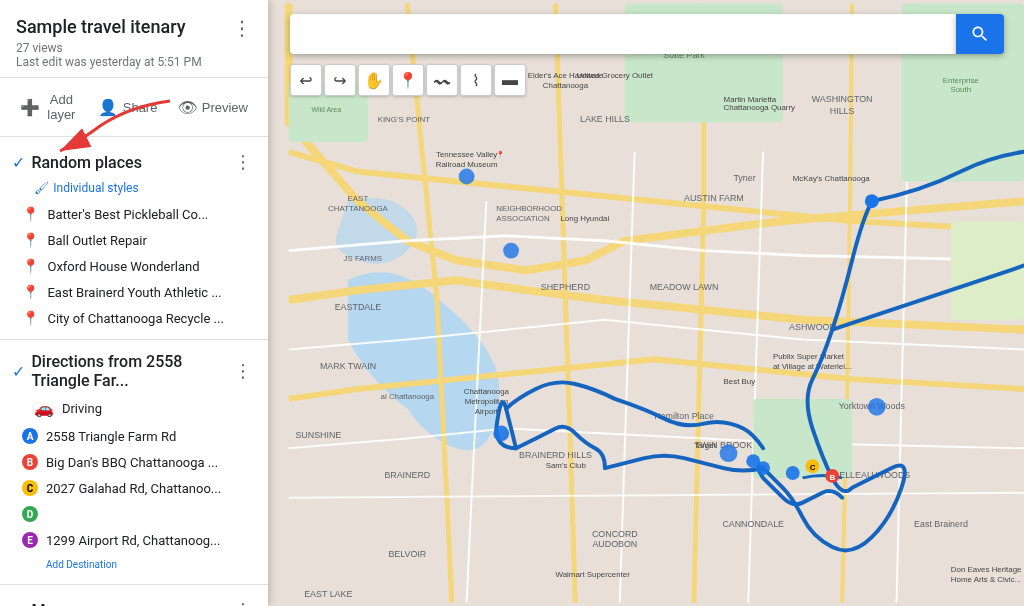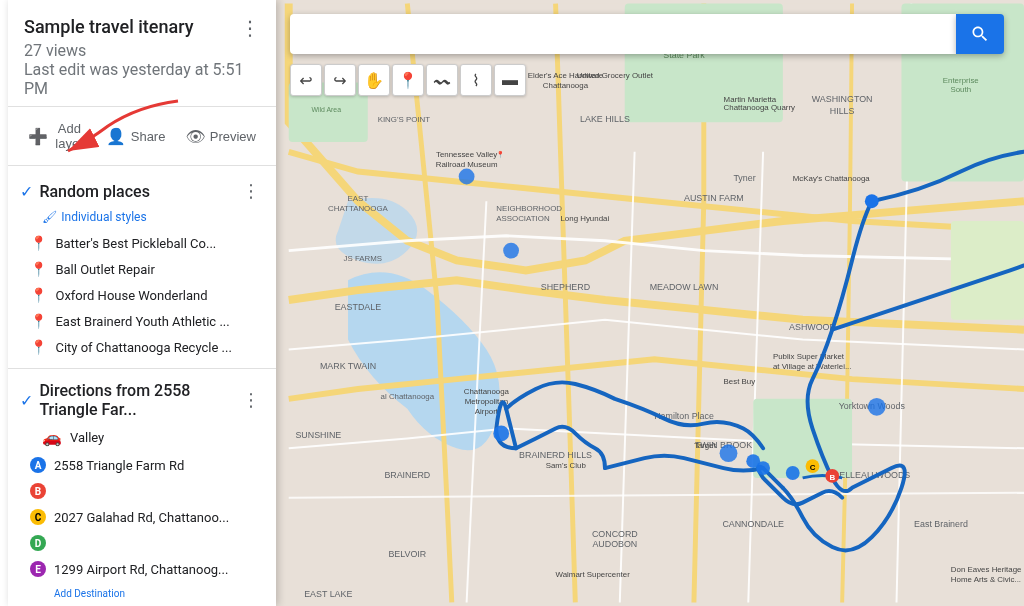--- a/index.html
+++ b/index.html
@@ -17,21 +17,21 @@
     
     #map-svg {
       position: absolute;
       top: 0; left: 0;
       width: 100%; height: 100%;
     }
 
     
     #sidebar {
       position: absolute;
-      top: 0; left: 8px;
+      top: 0; left: 0;
       width: 268px;
       height: 100%;
       background: #fff;
       box-shadow: 2px 0 8px rgba(0,0,0,0.2);
       display: flex;
       flex-direction: column;
       z-index: 10;
       overflow-y: auto;
     }
 
@@ -41,21 +41,21 @@
       border-bottom: 1px solid #e0e0e0;
       position: relative;
     }
     #header-title {
       font-size: 18px;
       font-weight: 500;
       color: #202124;
       padding-right: 24px;
     }
     #header-meta {
-      font-size: 16px;
+      font-size: 12px;
       color: #70757a;
       margin-top: 4px;
     }
     #header-menu-btn {
       position: absolute;
       top: 16px; right: 12px;
       cursor: pointer;
       color: #5f6368;
       font-size: 20px;
       line-height: 1;
@@ -432,28 +432,29 @@
   </div>
 
   <div class="layer-section">
     <div class="layer-header">
       <span class="layer-check">✓</span>
       <span class="layer-title">Directions from 2558 Triangle Far...</span>
       <button class="layer-menu-btn">⋮</button>
     </div>
     <div class="layer-item" style="padding-left:34px;">
       <span style="color:#ea4335; font-size:16px;">🚗</span>
-      <span>Valley</span>
+      <span>Driving</span>
     </div>
     <div class="layer-item">
       <div class="pin-circle pin-a">A</div>
       <span>2558 Triangle Farm Rd</span>
     </div>
     <div class="layer-item">
       <div class="pin-circle pin-b">B</div>
+      <span>Big Dan's BBQ Chattanooga ...</span>
     </div>
     <div class="layer-item">
       <div class="pin-circle pin-c">C</div>
       <span>2027 Galahad Rd, Chattanoo...</span>
     </div>
     <div class="layer-item">
       <div class="pin-circle pin-d">D</div>
     </div>
     <div class="layer-item">
       <div class="pin-circle pin-e">E</div>

